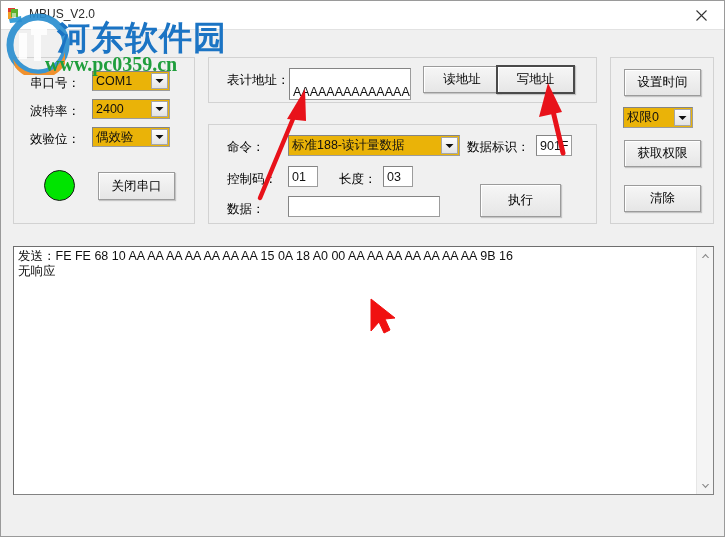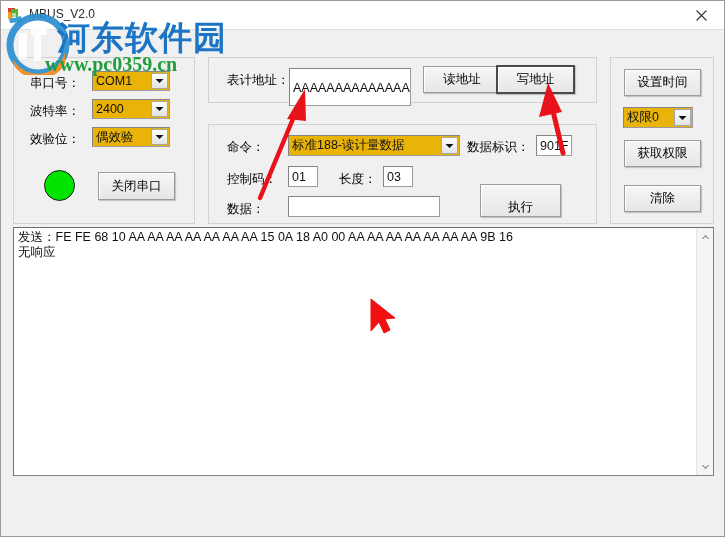--- a/index.html
+++ b/index.html
@@ -236,21 +236,21 @@
     <div class="led" style="left:30px; top:112px; width:31px; height:31px;"></div>
 
     <div class="btn" style="left:84px; top:114px; width:77px; height:28px;align-items:center;">
       <span>关闭串口</span>
     </div>
   </div>
 
   <div class="group" style="left:207px; top:56px; width:389px; height:46px;">
 
     <span class="lbl" style="left:18px; top:14px;">表计地址：</span>
-    <div class="txt" style="left:80px; top:10px; width:122px; height:38px;">
+    <div class="txt" style="left:80px; top:10px; width:122px; height:32px;align-items:flex-end;">
       <span>AAAAAAAAAAAAAA</span>
     </div>
 
     <div class="btn" style="left:214px; top:8px; width:78px; height:27px;">
       <span>读地址</span>
     </div>
 
     <div class="btn focused" style="left:287px; top:7px; width:79px; height:29px;">
       <span>写地址</span>
     </div>
@@ -281,21 +281,21 @@
     <span class="lbl" style="left:130px; top:46px;">长度：</span>
     <div class="txt" style="left:174px; top:41px; width:30px; height:21px;">
       <span>03</span>
     </div>
 
     <span class="lbl" style="left:18px; top:76px;">数据：</span>
     <div class="txt" style="left:79px; top:71px; width:152px; height:21px;">
       <span></span>
     </div>
 
-    <div class="btn" style="left:271px; top:59px; width:81px; height:33px;align-items:flex-end;">
+    <div class="btn" style="left:271px; top:59px; width:81px; height:33px;">
       <span>执行</span>
     </div>
   </div>
 
   <div class="group" style="left:609px; top:56px; width:104px; height:167px;">
 
     <div class="btn" style="left:13px; top:11px; width:77px; height:27px;">
       <span>设置时间</span>
     </div>
 
@@ -310,21 +310,21 @@
 
     <div class="btn" style="left:13px; top:82px; width:77px; height:27px;">
       <span>获取权限</span>
     </div>
 
     <div class="btn" style="left:13px; top:127px; width:77px; height:27px;">
       <span>清除</span>
     </div>
   </div>
 
-  <div class="logbox" style="left:12px; top:226px; width:701px; height:249px;">
+  <div class="logbox" style="left:12px; top:245px; width:701px; height:249px;">
     <div class="log-text">发送：FE FE 68 10 AA AA AA AA AA AA AA 15 0A 18 A0 00 AA AA AA AA AA AA AA 9B 16
 无响应</div>
     <div class="scrollbar">
       <div class="sb-arrow sb-up">
         <svg width="9" height="6" viewBox="0 0 9 6">
             <path d="M4.5 0.8 L8.2 5 L6.9 5 L4.5 2.6 L2.1 5 L0.8 5 Z" fill="#888"></path>
           </svg>
       </div>
       <div class="sb-arrow sb-down">
         <svg width="9" height="6" viewBox="0 0 9 6">

